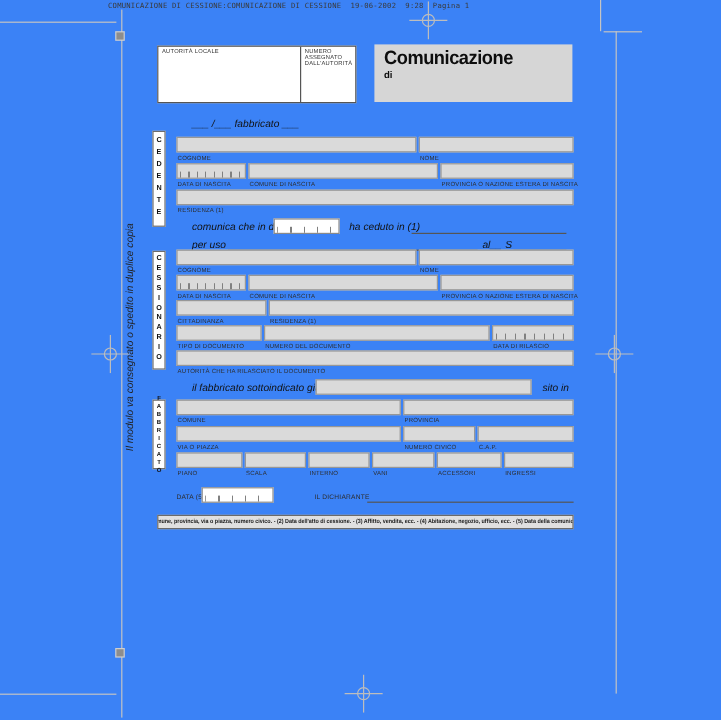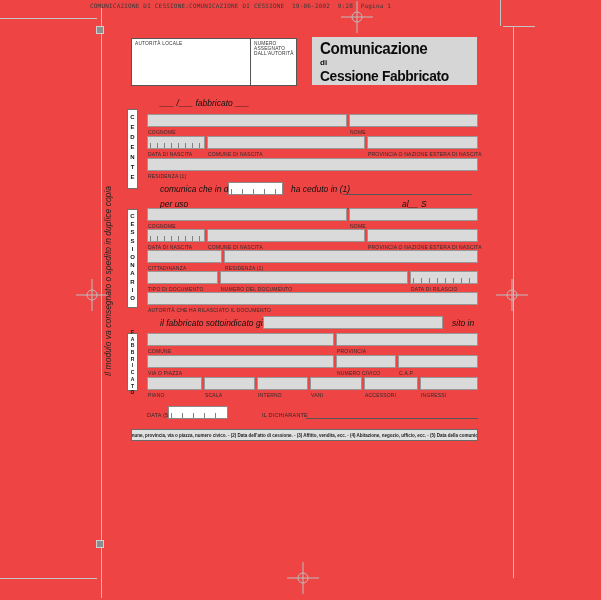--- a/index.html
+++ b/index.html
@@ -1,16 +1,16 @@
 <!DOCTYPE html>
 <html><head>
 <meta charset="utf-8">
 <style>
   html,body { margin:0; padding:0; background:#fff; }
-  .canvas { position:relative; width:601px; height:600px; background:#ef4444;
+  .canvas { position:relative; width:601px; height:600px; background:#3b82f6;
             font-family:"Liberation Sans",sans-serif; overflow:hidden; }
 
   
   .hline { position:absolute; height:1px; background:#c4c4c4; }
   .vline { position:absolute; width:1px;  background:#c4c4c4; }
   .reg   { position:absolute; }
   .glyph { position:absolute; width:6px; height:6px; background:#8d8d8d;
            box-shadow:0 0 0 1px #cfcfcf; }
 
   .printhdr { position:absolute; left:90px; top:2px; font-family:"DejaVu Sans Mono",monospace;
@@ -104,21 +104,20 @@
   <div class="authbox">
     <div class="authdiv"></div>
     <div class="authlab" style="left:3px;top:2px">AUTORITÀ LOCALE</div>
     <div class="authlab prelines" style="left:122px;top:2px;width:42px">NUMERO ASSEGNATO
 DALL'AUTORITÀ</div>
   </div>
 
   <div class="titleblock">
     <div><span class="t1">Comunicazione</span></div>
     <div class="t2">di</div>
-    <div><span class="t3">Cessione Fabbricato</span></div>
   </div>
 
   <div class="vtext">Il modulo va consegnato o spedito in duplice copia</div>
 
   <div class="ital" style="left:160px;top:98px">___ /___  fabbricato ___</div>
 
   <div class="secbox" style="top:109px;height:80px">
     <span class="seclabel sec-cedente">CEDENTE</span>
   </div>
   <div class="fbox" style="left:147px;top:114px;width:200px"></div>

